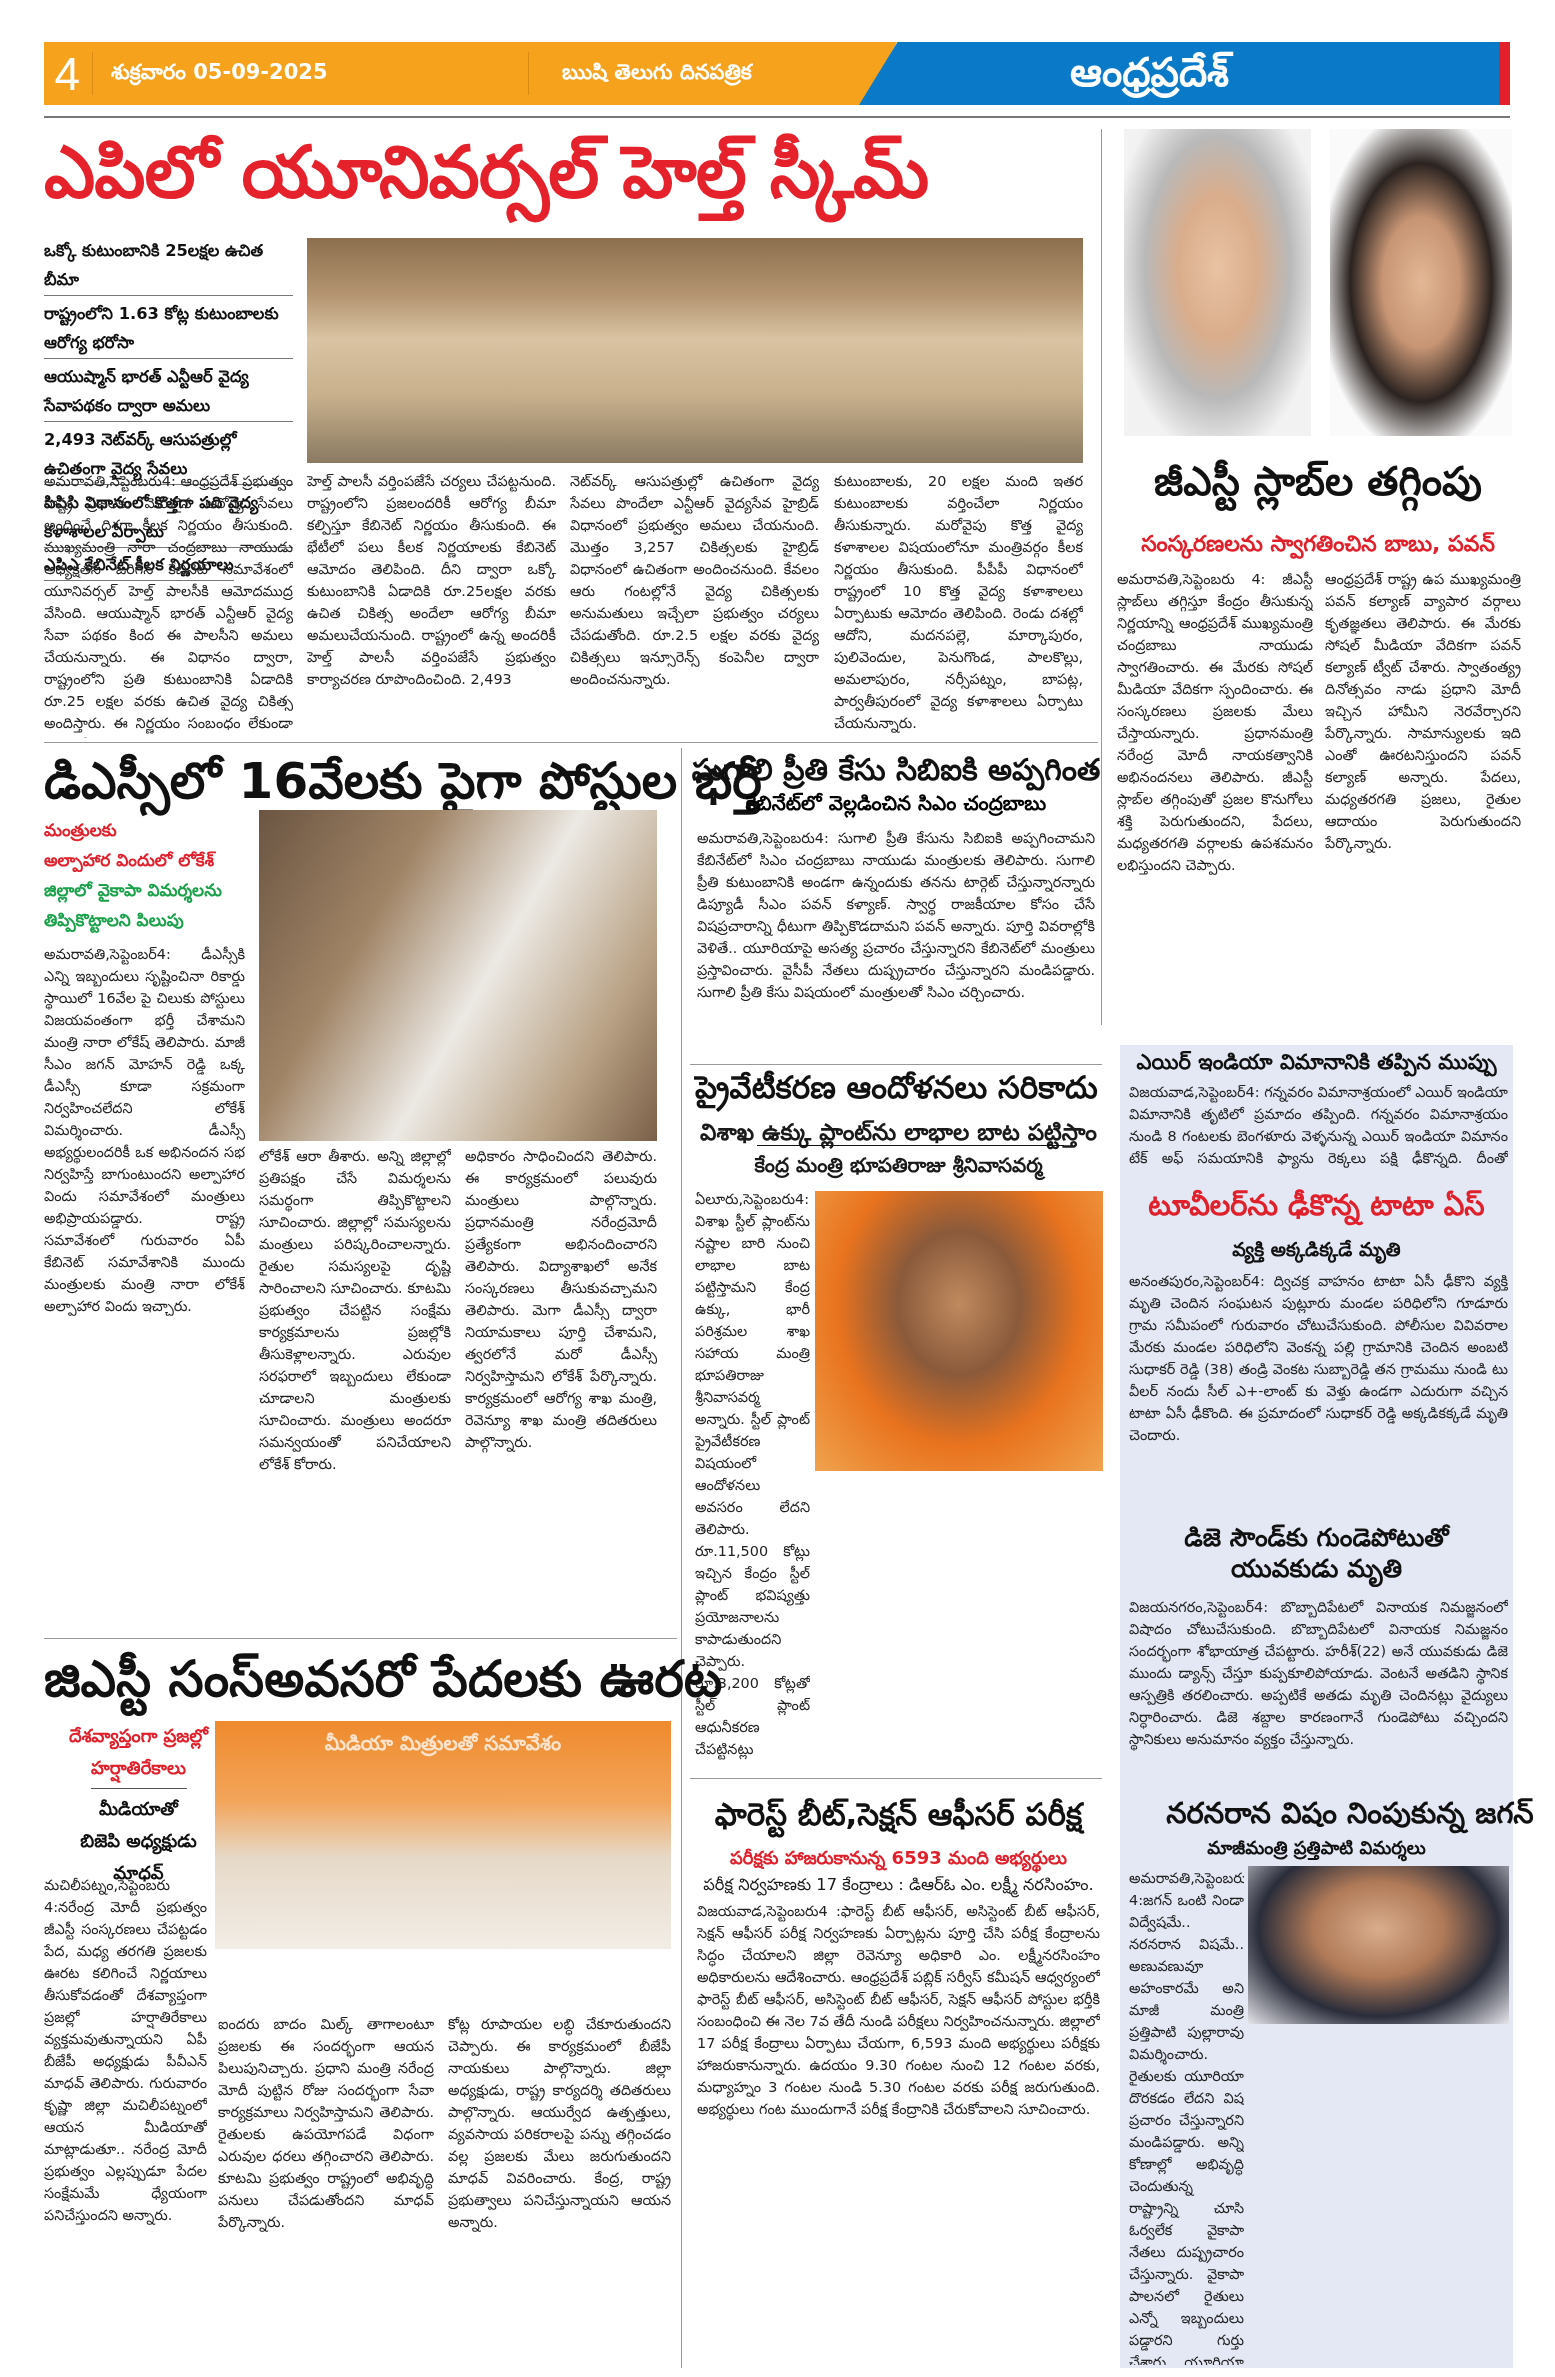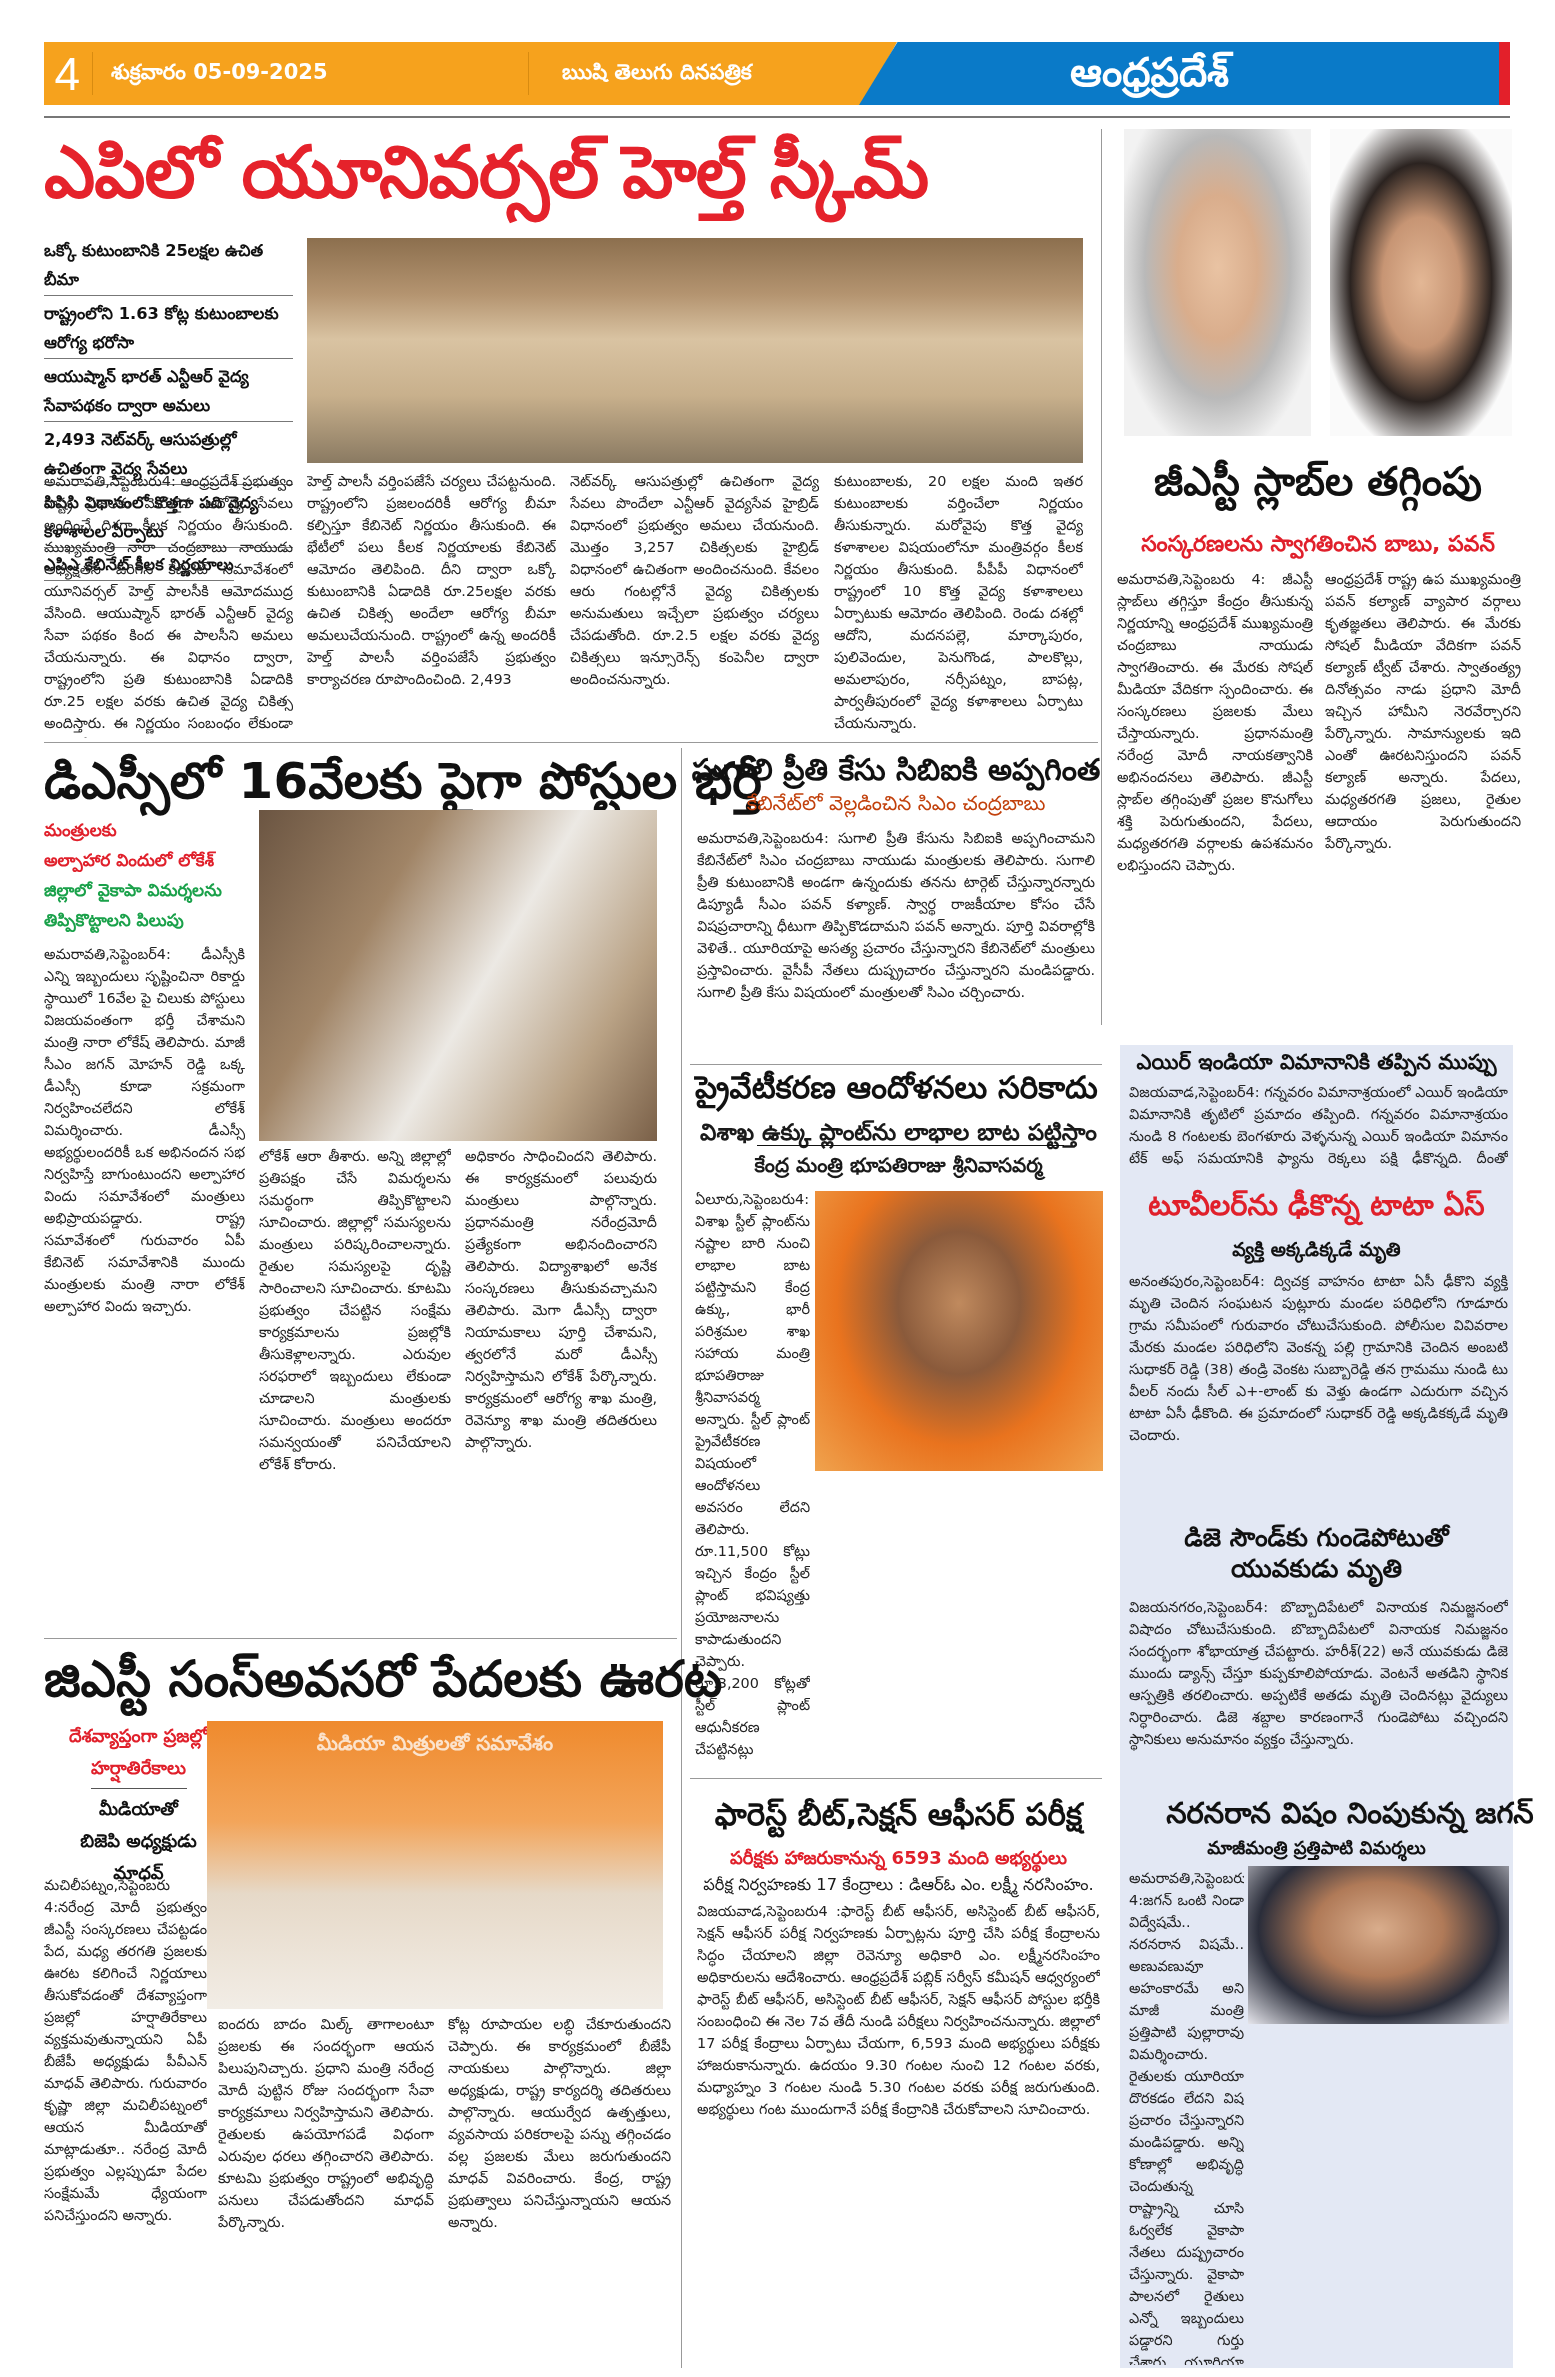--- a/index.html
+++ b/index.html
@@ -28,21 +28,21 @@
   .ph-bjp{background:linear-gradient(180deg,#ef8a2d 0%,#f3a55a 35%,#e6d9c8 60%,#f2ede6 100%)}
   .ph-prathi{background:radial-gradient(ellipse at 50% 40%,#d9ad8c 0%,#b07a58 35%,#2a2d3a 65%,#e6e6ec 100%)}
   .ph-caption{position:absolute;left:50%;transform:translateX(-50%);color:#fff;font-weight:bold;font-size:20px;white-space:nowrap;opacity:.75}
   .deck{font-weight:bold;font-size:18px;line-height:31px;color:#111}
   .deck .line{border-bottom:1.9px solid #777;display:inline-block;padding-bottom:1px;margin-bottom:2.9px}
   .body{font-size:14.4px;line-height:22px;color:#222;text-align:justify}
   .col{position:absolute}
   .h2{font-weight:bold;color:#111;white-space:nowrap;line-height:1.15}
   .sub-red{color:#e0202b;font-weight:bold}
   .sub-green{color:#1aa14a;font-weight:bold}
-  .sub-blue{color:#c2410c;font-weight:normal}
+  .sub-blue{color:#000000;font-weight:bold}
   .vline{position:absolute;width:1.4px;background:#999}
   .hline{position:absolute;height:1.4px;background:#999}
   .box{position:absolute;background:#e3e8f4}
   .center{text-align:center}
 </style>
 </head>
 <body>
 
 <div id="mast" class="abs">
   <div class="orange"></div>
@@ -138,21 +138,21 @@
 <div class="hline" style="left:44px;top:1638px;width:633px"></div>
 
 <div class="abs h2" style="left:44px;top:1651px;width:642px;font-size:50px">జిఎస్టీ సంస్అవసరో పేదలకు ఊరట</div>
 <div class="abs center" style="left:52px;top:1720px;width:173px;font-size:18px;line-height:32px">
   <div class="sub-red">దేశవ్యాప్తంగా ప్రజల్లో</div>
   <div class="sub-red">హర్షాతిరేకాలు</div>
   <div style="border-top:1.4px solid #555;width:96px;margin:3.8px auto"></div>
   <div style="font-weight:bold;color:#111">మీడియాతో</div>
   <div style="font-weight:bold;color:#111">బిజెపి అధ్యక్షుడు మాధవ్</div>
 </div>
-<div class="photo ph-bjp" style="left:207px;top:1721px;width:456px;height:288px">
+<div class="photo ph-bjp" style="left:215px;top:1721px;width:456px;height:228px">
   <div class="ph-caption" style="top:9.6px">మీడియా మిత్రులతో సమావేశం</div>
 </div>
 <div class="col body" style="left:44px;top:1874px;width:163px;height:489px;overflow:hidden">మచిలీపట్నం,సెప్టెంబరు 4:నరేంద్ర మోదీ ప్రభుత్వం జీఎస్టీ సంస్కరణలు చేపట్టడం పేద, మధ్య తరగతి ప్రజలకు ఊరట కలిగించే నిర్ణయాలు తీసుకోవడంతో దేశవ్యాప్తంగా ప్రజల్లో హర్షాతిరేకాలు వ్యక్తమవుతున్నాయని ఏపీ బీజేపీ అధ్యక్షుడు పీవీఎన్ మాధవ్ తెలిపారు. గురువారం కృష్ణా జిల్లా మచిలీపట్నంలో ఆయన మీడియాతో మాట్లాడుతూ.. నరేంద్ర మోదీ ప్రభుత్వం ఎల్లప్పుడూ పేదల సంక్షేమమే ధ్యేయంగా పనిచేస్తుందని అన్నారు.</div>
 <div class="col body" style="left:218px;top:2013px;width:216px;height:350px;overflow:hidden">ఐందరు బాదం మిల్క్ తాగాలంటూ ప్రజలకు ఈ సందర్భంగా ఆయన పిలుపునిచ్చారు. ప్రధాని మంత్రి నరేంద్ర మోదీ పుట్టిన రోజు సందర్భంగా సేవా కార్యక్రమాలు నిర్వహిస్తామని తెలిపారు. రైతులకు ఉపయోగపడే విధంగా ఎరువుల ధరలు తగ్గించారని తెలిపారు. కూటమి ప్రభుత్వం రాష్ట్రంలో అభివృద్ధి పనులు చేపడుతోందని మాధవ్ పేర్కొన్నారు.</div>
 <div class="col body" style="left:448px;top:2013px;width:223px;height:350px;overflow:hidden">కోట్ల రూపాయల లబ్ధి చేకూరుతుందని చెప్పారు. ఈ కార్యక్రమంలో బీజేపీ నాయకులు పాల్గొన్నారు. జిల్లా అధ్యక్షుడు, రాష్ట్ర కార్యదర్శి తదితరులు పాల్గొన్నారు. ఆయుర్వేద ఉత్పత్తులు, వ్యవసాయ పరికరాలపై పన్ను తగ్గించడం వల్ల ప్రజలకు మేలు జరుగుతుందని మాధవ్ వివరించారు. కేంద్ర, రాష్ట్ర ప్రభుత్వాలు పనిచేస్తున్నాయని ఆయన అన్నారు.</div>
 
 <div class="abs h2 center" style="left:690px;top:1797px;width:417px;font-size:31px">ఫారెస్ట్ బీట్,సెక్షన్ ఆఫీసర్ పరీక్ష</div>
 <div class="abs sub-red center" style="left:690px;top:1847px;width:417px;font-size:18px;white-space:nowrap">పరీక్షకు హాజరుకానున్న 6593 మంది అభ్యర్థులు</div>
 <div class="abs center" style="left:690px;top:1875px;width:417px;font-size:16.3px;font-weight:normal;white-space:nowrap">పరీక్ష నిర్వహణకు 17 కేంద్రాలు : డిఆర్‌ఓ ఎం. లక్ష్మీ నరసింహం.</div>
 <div class="col body" style="left:697px;top:1900px;width:403px;height:465px;overflow:hidden">విజయవాడ,సెప్టెంబరు4 :ఫారెస్ట్ బీట్ ఆఫీసర్, అసిస్టెంట్ బీట్ ఆఫీసర్, సెక్షన్ ఆఫీసర్ పరీక్ష నిర్వహణకు ఏర్పాట్లను పూర్తి చేసి పరీక్ష కేంద్రాలను సిద్ధం చేయాలని జిల్లా రెవెన్యూ అధికారి ఎం. లక్ష్మీనరసింహం అధికారులను ఆదేశించారు. ఆంధ్రప్రదేశ్ పబ్లిక్ సర్వీస్ కమీషన్ ఆధ్వర్యంలో ఫారెస్ట్ బీట్ ఆఫీసర్, అసిస్టెంట్ బీట్ ఆఫీసర్, సెక్షన్ ఆఫీసర్ పోస్టుల భర్తీకి సంబంధించి ఈ నెల 7వ తేదీ నుండి పరీక్షలు నిర్వహించనున్నారు. జిల్లాలో 17 పరీక్ష కేంద్రాలు ఏర్పాటు చేయగా, 6,593 మంది అభ్యర్థులు పరీక్షకు హాజరుకానున్నారు. ఉదయం 9.30 గంటల నుంచి 12 గంటల వరకు, మధ్యాహ్నం 3 గంటల నుండి 5.30 గంటల వరకు పరీక్ష జరుగుతుంది. అభ్యర్థులు గంట ముందుగానే పరీక్ష కేంద్రానికి చేరుకోవాలని సూచించారు.</div>

